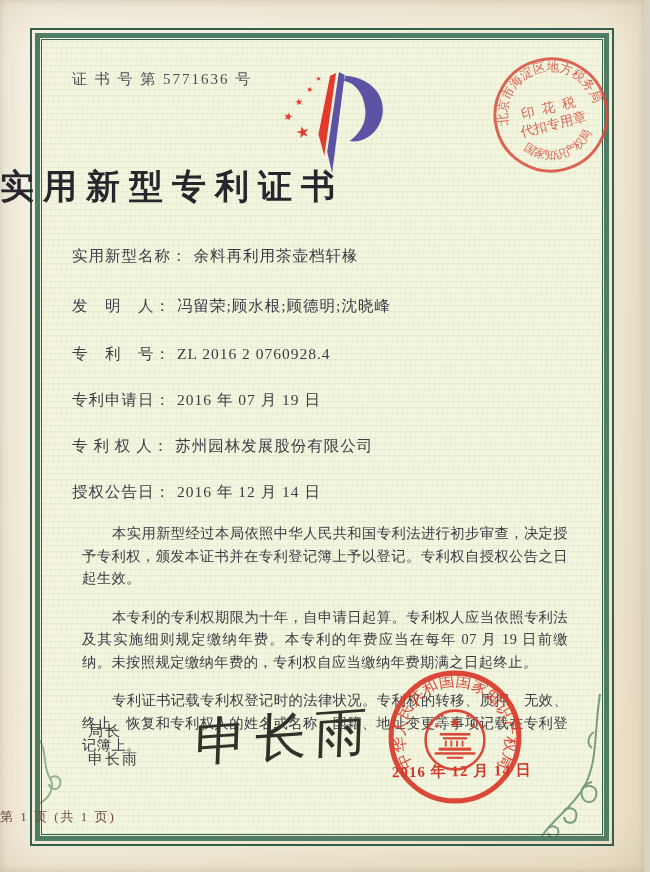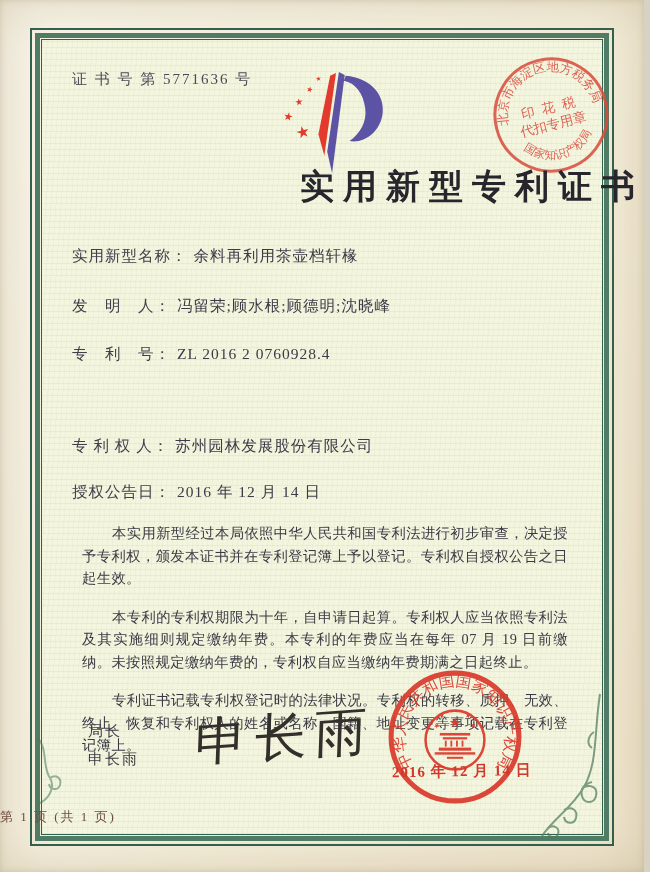--- a/index.html
+++ b/index.html
@@ -18,21 +18,21 @@
     background-image:
       repeating-linear-gradient(0deg, rgba(150,190,140,.14) 0 1px, transparent 1px 6px),
       repeating-linear-gradient(94deg, rgba(160,200,150,.10) 0 1px, transparent 1px 5px);
   }
   .content{position:absolute;inset:0;}
   
   .cert-no{position:absolute;top:70px;left:72px;font-size:15px;letter-spacing:2px;color:#4b4b55;}
   .tax-seal{position:absolute;top:50px;left:486px;width:130px;height:130px;
     transform:rotate(-14deg);opacity:.85;}
   .logo{position:absolute;top:70px;left:262px;width:146px;height:112px;}
-  .title{position:absolute;top:164px;left:0;width:100%;text-align:right;
+  .title{position:absolute;top:164px;left:0;width:100%;text-align:left;
     font-size:34px;font-weight:bold;letter-spacing:9px;color:#26262c;}
   
   .field{position:absolute;left:72px;right:70px;font-size:15.5px;color:#40404a;
     letter-spacing:1px;white-space:nowrap;}
   .flabel{color:#40404a;}
   .fvalue{margin-left:6px;color:#3b3b46;}
   .f1{top:246px}.f2{top:296px}.f3{top:344px}.f4{top:390px}.f5{top:436px}.f6{top:482px}
   
   .body-text{position:absolute;top:506px;left:66px;right:60px;color:#3a3a44;}
   .body-text p{margin:16px;font-size:14.3px;line-height:22.5px;text-align:justify;
@@ -105,20 +105,23 @@
 
     <div class="field f1">
       <span class="flabel">实用新型名称：</span><span class="fvalue">余料再利用茶壶档轩椽</span>
     </div>
     <div class="field f2">
       <span class="flabel">发　明　人：</span><span class="fvalue">冯留荣;顾水根;顾德明;沈晓峰</span>
     </div>
     <div class="field f3">
       <span class="flabel">专　利　号：</span><span class="fvalue">ZL 2016 2 0760928.4</span>
     </div>
+    <div class="field f4">
+      <span class="flabel">专利申请日：</span><span class="fvalue">2016 年 07 月 19 日</span>
+    </div>
     <div class="field f5">
       <span class="flabel">专 利 权 人：</span><span class="fvalue">苏州园林发展股份有限公司</span>
     </div>
     <div class="field f6">
       <span class="flabel">授权公告日：</span><span class="fvalue">2016 年 12 月 14 日</span>
     </div>
 
     <div class="body-text">
       <p>本实用新型经过本局依照中华人民共和国专利法进行初步审查，决定授予专利权，颁发本证书并在专利登记簿上予以登记。专利权自授权公告之日起生效。</p>
       <p>本专利的专利权期限为十年，自申请日起算。专利权人应当依照专利法及其实施细则规定缴纳年费。本专利的年费应当在每年 07 月 19 日前缴纳。未按照规定缴纳年费的，专利权自应当缴纳年费期满之日起终止。</p>

